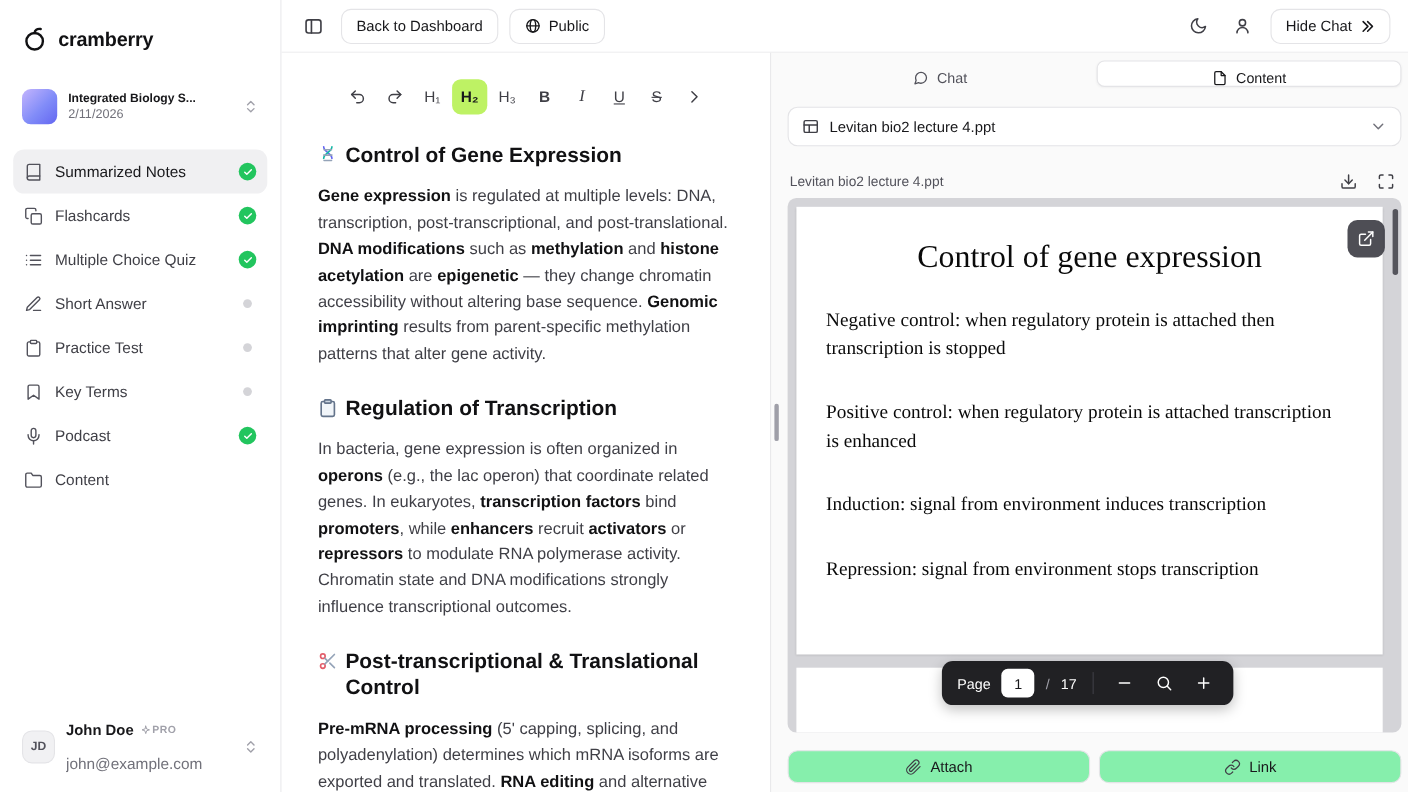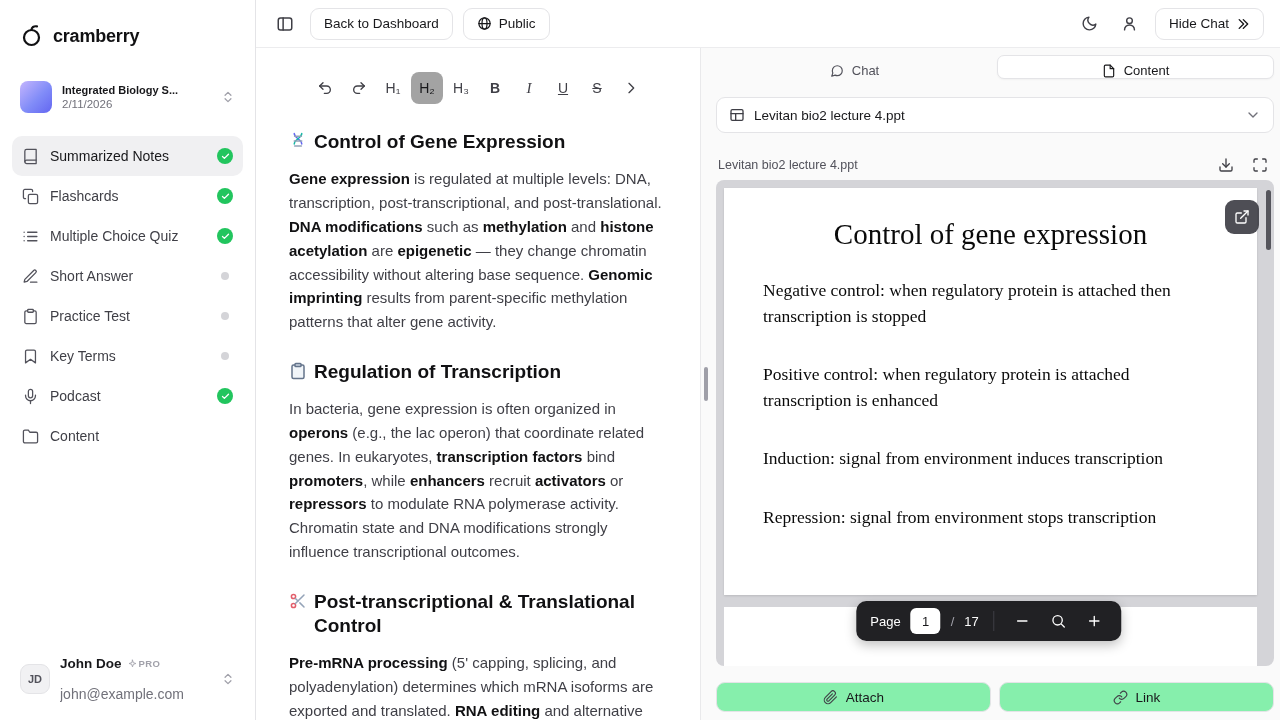--- a/index.html
+++ b/index.html
@@ -55,21 +55,21 @@
     background:#fff; border:1px solid #e4e4e7; border-radius:9px; font-size:13.5px; font-weight:500;
     color:#18181b; cursor:pointer; font-family:inherit; }
   .tb-spacer { flex:1; }
 
   
   .editor { position:absolute; left:256px; top:48px; width:444px; height:672px; background:#fff; overflow:hidden; }
   .ed-toolbar { margin:24px auto 0; width:max-content; display:flex; gap:2px; align-items:center; }
   .tb { width:32px; height:32px; border:none; background:transparent; border-radius:8px; cursor:pointer;
     display:flex; align-items:center; justify-content:center; color:#3f3f46; font-size:14px; font-weight:500;
     font-family:inherit; }
-  .tb.active { background:#a3a3a3; color:#18181b; }
+  .tb.active { background:#bef264; color:#18181b;font-weight:bold; }
   .tb.b { font-weight:800; }
   .tb.i { font-family:"Liberation Serif",serif; font-style:italic; font-size:15px; }
   .tb.u { text-decoration:underline; }
   .tb.s { text-decoration:line-through; }
   .ed-content { padding:26px 32px 0 33px; font-size:15px; line-height:1.587; color:#3f3f46; }
   .doc-h { display:flex; align-items:flex-start; gap:7px; font-size:19px; line-height:1.28;
     font-weight:700; color:#111113; margin:26px 0 13px; }
   .doc-h:first-child { margin-top:0; }
   .doc-h .icon { margin-top:2px; flex:none; }
   .doc-p { margin:0 0 18px; }
@@ -100,21 +100,21 @@
   .vh-btn { border:none; background:transparent; padding:0; color:#3f3f46; cursor:pointer;
     display:flex; align-items:center; }
   .doc-area { flex:1; position:relative; background:#d4d4d8; border-radius:8px; overflow:hidden; }
   .slide { position:absolute; left:8px; right:17px; top:8px; height:407px; background:#fff;
     box-shadow:0 1px 2px rgba(0,0,0,.12); }
   .slide-2 { position:absolute; left:8px; right:17px; top:427px; height:70px; background:#fff; }
   .slide-title { font-family:"Liberation Serif","DejaVu Serif",serif; font-size:29px; font-weight:400;
     text-align:center; margin-top:30px; color:#0a0a0a; }
   .slide-body { margin-top:27px; padding:0 28px 0 23px; font-family:"Liberation Serif","DejaVu Serif",serif;
     font-size:17.5px; line-height:25.5px; color:#0a0a0a; }
-  .slide-body p { margin:0 16px 33px; }
+  .slide-body p { margin:0 4px 33px; }
   .ext-btn { position:absolute; top:20px; right:15px; width:34px; height:34px; border:none; border-radius:9px;
     background:rgba(63,63,70,.92); color:#fff; display:flex; align-items:center; justify-content:center; cursor:pointer; }
   .doc-scrollthumb { position:absolute; right:3px; top:10px; width:5px; height:60px; border-radius:3px;
     background:#55555c; cursor:pointer; }
   .pager { position:absolute; top:553px; left:calc(50% - 6px); transform:translateX(-50%);
     height:40px; display:flex; align-items:center; gap:10px; padding:0 14px; border-radius:10px;
     background:rgba(24,24,27,.96); color:#fff; box-shadow:0 4px 12px rgba(0,0,0,.25); }
   .pager-label { font-size:13px; color:#ffffff; }
   .page-input { width:30px; height:26px; border:none; border-radius:6px; background:#fff; color:#18181b;
     font-size:13px; text-align:center; font-family:inherit; }

